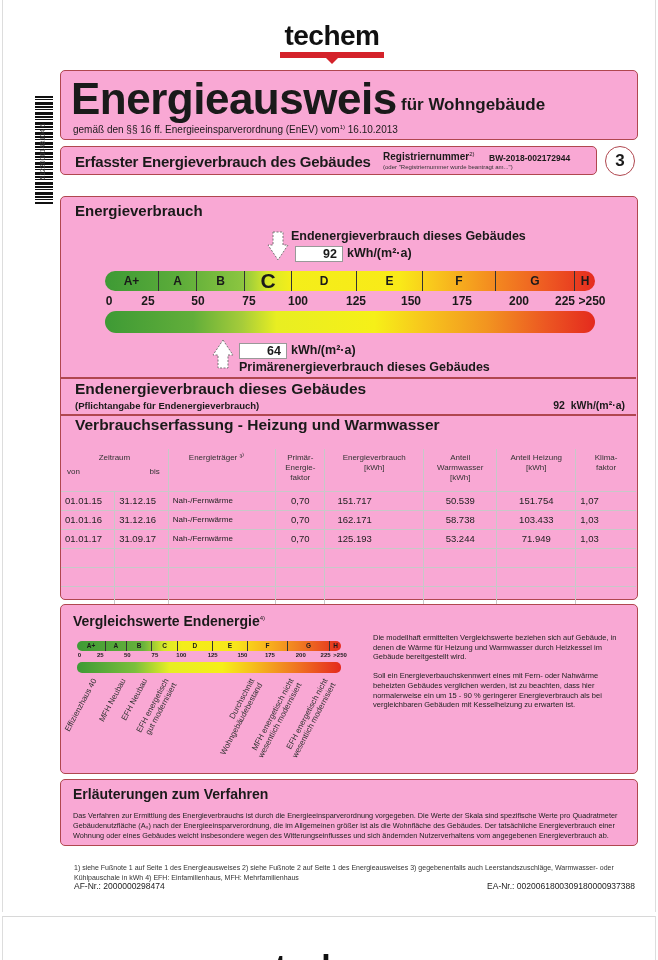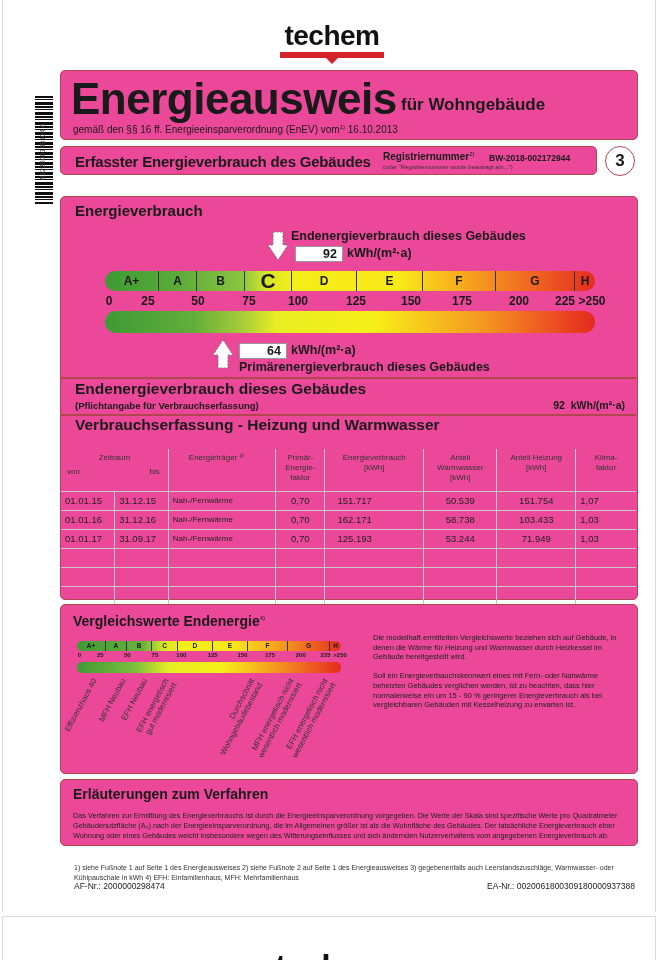--- a/index.html
+++ b/index.html
@@ -11,21 +11,21 @@
   .page2 .logo2 { position: absolute; left: 272px; top: 30px; font-size: 34px; font-weight: bold; letter-spacing: -1px; color: #111; }
 
   .logo { position: absolute; left: 274px; top: 22px; width: 110px; text-align: center; }
   .logo .word { font-size: 28px; font-weight: bold; letter-spacing: -0.5px; color: #111; line-height: 28px; }
   .logo .bar { position: relative; margin: 2px auto 0; width: 104px; height: 6px; background: #d4222a; }
   .logo .bar:after { content: ""; position: absolute; left: 44px; top: 4px; border-left: 8px solid transparent; border-right: 8px solid transparent; border-top: 8px solid #d4222a; }
 
   .barcode { position: absolute; left: 32px; top: 96px; width: 18px; height: 108px; background: repeating-linear-gradient(to bottom, #111 0 2px, #fff 2px 3px, #111 3px 4px, #fff 4px 6px, #111 6px 9px, #fff 9px 10px); }
   .barcode-num { position: absolute; left: 4px; top: 148px; transform: rotate(-90deg); transform-origin: center; font-size: 7px; color: #444; width: 70px; text-align: center; }
 
-  .box { position: absolute; border: 1.5px solid #b0474f; border-radius: 5px; background: #ec4899; }
+  .box { position: absolute; border: 1.5px solid #b0474f; border-radius: 5px; background: #f9a8d4; }
   .box-title { left: 57px; top: 70px; width: 578px; height: 70px; }
   .box-title .big { position: absolute; left: 10px; top: 2px; font-size: 44px; font-weight: bold; letter-spacing: -0.5px; line-height: 52px; }
   .box-title .sub { position: absolute; left: 310px; top: 24px; font-size: 17px; font-weight: bold; margin-left: 30px; }
   .box-title .law { position: absolute; left: 12px; top: 53px; font-size: 10px; }
 
   .box-reg { left: 57px; top: 146px; width: 537px; height: 29px; }
   .box-reg .t { position: absolute; left: 14px; top: 6px; font-size: 15px; font-weight: bold; letter-spacing: -0.2px; }
   .box-reg .rl { position: absolute; left: 322px; top: 4px; font-size: 10px; font-weight: bold; }
   .box-reg .rl sup { font-size: 6px; font-weight: normal; }
   .box-reg .rn { position: absolute; left: 428px; top: 6px; font-size: 8.5px; font-weight: bold; }
@@ -166,21 +166,21 @@
 
     <svg class="arrow-up" viewBox="0 0 22 30">
       <path d="M11 1 L21 16 H16 V29 H6 V16 H1 Z" fill="#fff" stroke="#777" stroke-width="1" stroke-dasharray="2,1.5"></path>
     </svg>
     <div class="valbox prim-val">64</div>
     <div class="prim-unit">kWh/(m²·a)</div>
     <div class="prim-label">Primärenergieverbrauch dieses Gebäudes</div>
 
     <div class="divider" style="top:180px"></div>
     <div class="sec-title ende2-title">Endenergieverbrauch dieses Gebäudes</div>
-    <div class="ende2-note">(Pflichtangabe für Verbrauchserfassung)</div>
+    <div class="ende2-note">(Pflichtangabe für Endenergieverbrauch)</div>
     <div class="ende2-val"><span>92</span>&nbsp; <span>kWh/(m²·a)</span></div>
 
     <div class="divider" style="top:217px"></div>
     <div class="sec-title vb-title">Verbrauchserfassung - Heizung und Warmwasser</div>
 
     <table class="cons">
       <colgroup>
         <col style="width:49px">
           <col style="width:49px">
           <col style="width:98px">

